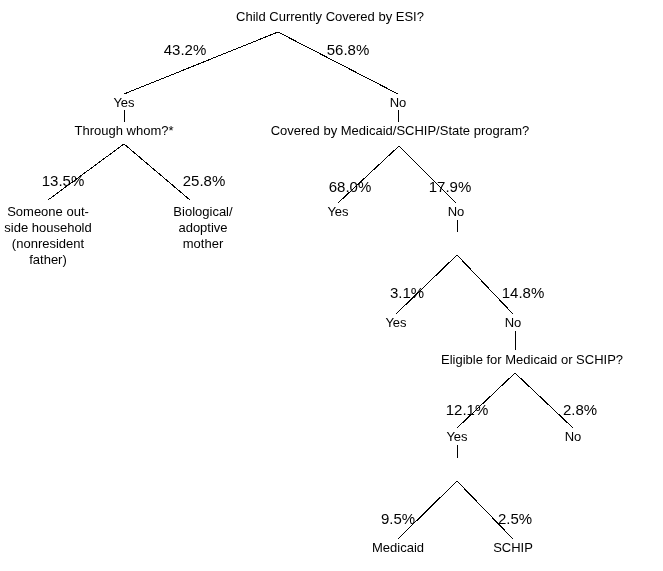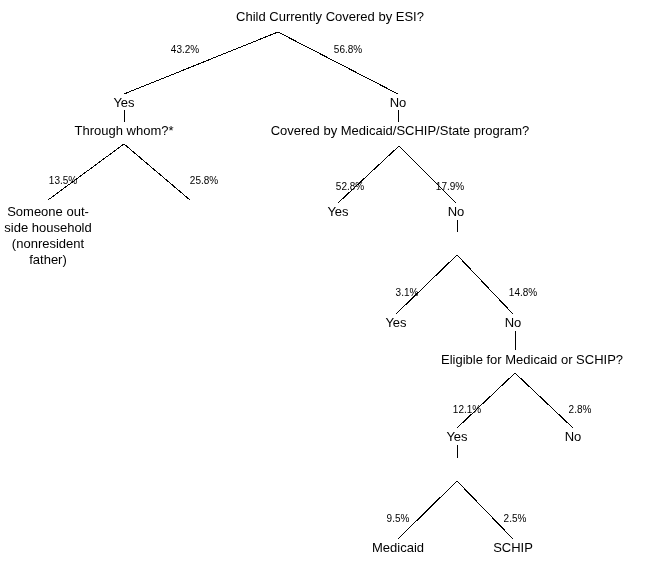--- a/index.html
+++ b/index.html
@@ -33,21 +33,21 @@
     color: #000000;
   }
   .node.multiline {
     white-space: normal;
     width: 130px;
   }
   .pct {
     position: absolute;
     transform: translate(-50%, -50%);
     white-space: nowrap;
-    font-size: 10px;
+    font-size: 15px;
     line-height: 16px;
     color: #000000;
   }
 </style>
 </head>
 <body>
 
 <div id="diagram">
 
   <svg id="edges" viewBox="0 0 663 571" width="663" height="571" xmlns="http://www.w3.org/2000/svg">
@@ -91,20 +91,25 @@
   <div class="node" style="left:400px; top:131px;">Covered by Medicaid/SCHIP/State program?</div>
   <div class="node" style="left:124px; top:131px;">Through whom?*</div>
 
   <div class="node multiline" style="left:48px; top:236px;">
     <span>Someone out-</span><br>
     <span>side household</span><br>
     <span>(nonresident</span><br>
     <span>father)</span>
   </div>
 
+  <div class="node multiline" style="left:203px; top:228px;">
+    <span>Biological/</span><br>
+    <span>adoptive</span><br>
+    <span>mother</span>
+  </div>
 
   <div class="node" style="left:338px; top:212px;">Yes</div>
   <div class="node" style="left:456px; top:212px;">No</div>
 
 
   <div class="node" style="left:396px; top:323px;">Yes</div>
   <div class="node" style="left:513px; top:323px;">No</div>
 
   <div class="node" style="left:515px; top:360px;margin-left:17px;">Eligible for Medicaid or SCHIP?</div>
 
@@ -114,21 +119,21 @@
 
   <div class="node" style="left:398px; top:548px;">Medicaid</div>
   <div class="node" style="left:513px; top:548px;">SCHIP</div>
 
   <div class="pct" style="left:185px; top:50px;">43.2%</div>
   <div class="pct" style="left:348px; top:50px;">56.8%</div>
 
   <div class="pct" style="left:63px; top:181px;">13.5%</div>
   <div class="pct" style="left:204px; top:181px;">25.8%</div>
 
-  <div class="pct" style="left:350px; top:187px;">52.8%</div>
+  <div class="pct" style="left:350px; top:187px;">68.0%</div>
   <div class="pct" style="left:450px; top:187px;">17.9%</div>
 
   <div class="pct" style="left:407px; top:293px;">3.1%</div>
   <div class="pct" style="left:523px; top:293px;">14.8%</div>
 
   <div class="pct" style="left:467px; top:410px;">12.1%</div>
   <div class="pct" style="left:580px; top:410px;">2.8%</div>
 
   <div class="pct" style="left:398px; top:519px;">9.5%</div>
   <div class="pct" style="left:515px; top:519px;">2.5%</div>

